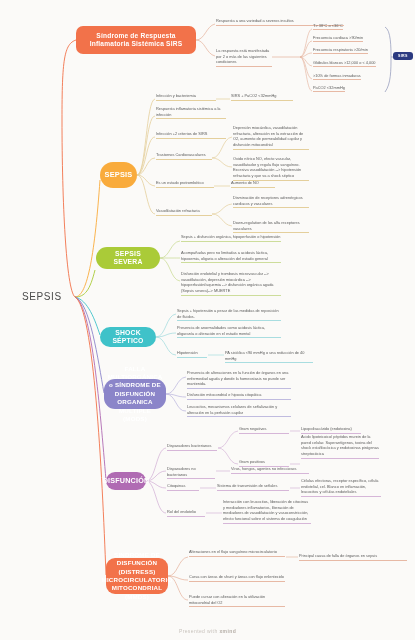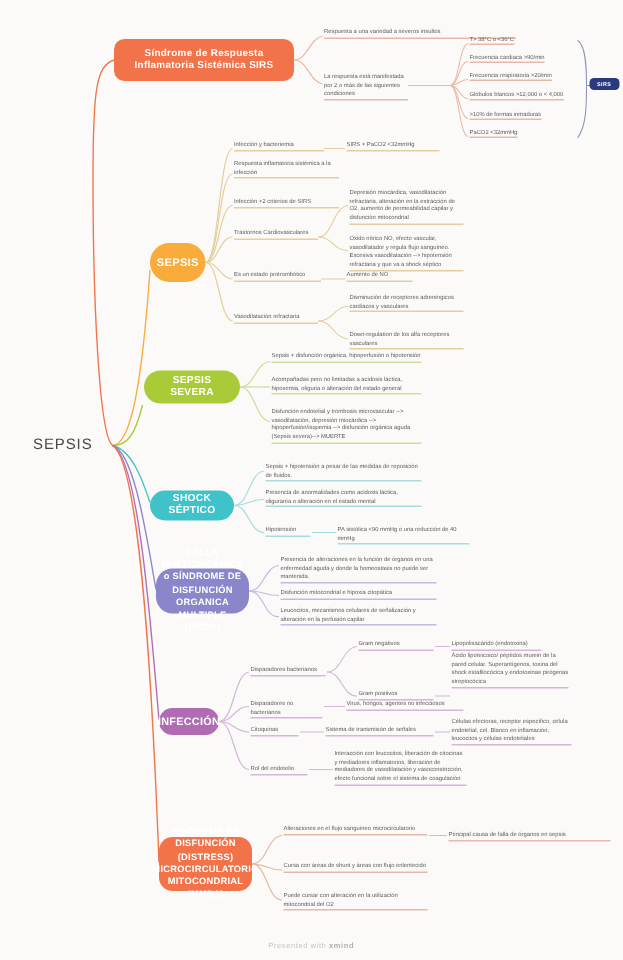--- a/index.html
+++ b/index.html
@@ -211,21 +211,21 @@
   <div class="sub c" style="left:177px;top:325px;width:104px;">Presencia de anormalidades como acidosis láctica, oliguranía o alteración en el estado mental</div>
   <div class="sub c" style="left:177px;top:350px;width:30px;">Hipotensión</div>
   <div class="sub c" style="left:225px;top:350px;width:88px;">PA sistólica &lt;90 mmHg o una reducción de 40 mmHg</div>
 
   <div class="topic t-mods" style="left:104px;top:379px;width:62px;height:30px;">FALLA MULTIORGÁNICA o SÍNDROME DE DISFUNCIÓN ORGANICA MULTIPLE (MODS)</div>
 
   <div class="sub p" style="left:187px;top:370px;width:104px;">Presencia de alteraciones en la función de órganos en una enfermedad aguda y donde la homeostasis no puede ser mantenida.</div>
   <div class="sub p" style="left:187px;top:392px;width:104px;">Disfunción mitocondrial e hipoxia citopática</div>
   <div class="sub p" style="left:187px;top:404px;width:104px;">Leucocitos, mecanismos celulares de señalización y alteración en la perfusión capilar</div>
 
-  <div class="topic t-infeccion" style="left:106px;top:472px;width:40px;height:18px;">INFECCIÓN</div>
+  <div class="topic t-infeccion" style="left:106px;top:472px;width:40px;height:18px;">DISFUNCIÓN</div>
 
   <div class="sub m" style="left:167px;top:443px;width:50px;">Disparadores bacterianos</div>
   <div class="sub m" style="left:239px;top:426px;width:50px;">Gram negativos</div>
   <div class="sub m" style="left:301px;top:426px;width:60px;">Lipopolisacárido (endotoxina)</div>
   <div class="sub m" style="left:239px;top:459px;width:50px;">Gram positivos</div>
   <div class="sub m" style="left:301px;top:434px;width:78px;">Ácido lipoteicoico/ péptidos murein de la pared celular. Superantígenos, toxina del shock estafilocócica y endotoxinas pirógenas streptocócica</div>
 
   <div class="sub m" style="left:167px;top:466px;width:48px;">Disparadores no bacterianos</div>
   <div class="sub m" style="left:231px;top:466px;width:78px;">Virus, hongos, agentes no infecciosos</div>
 

